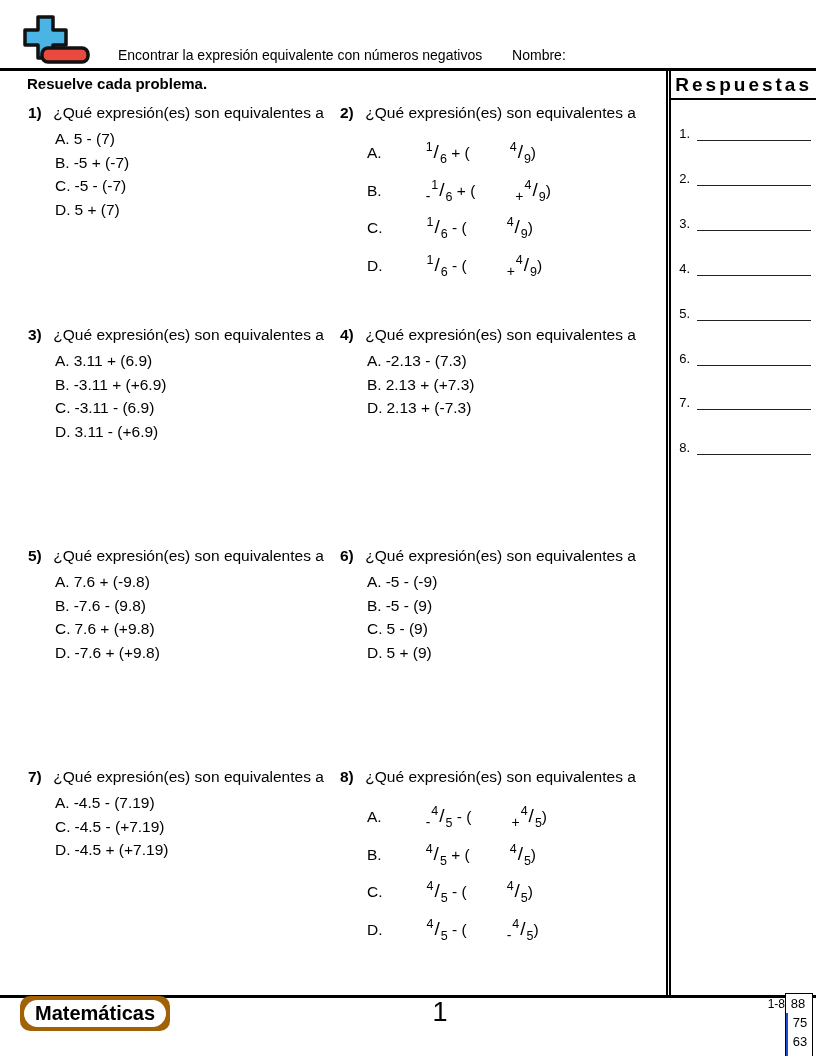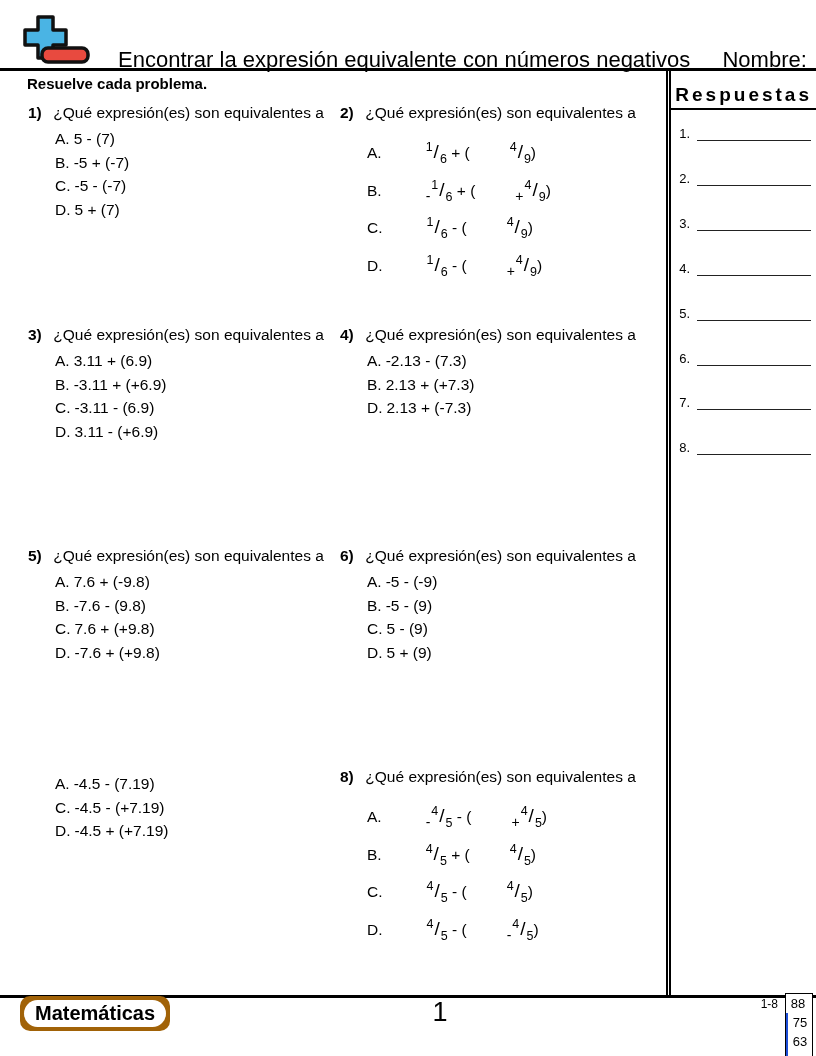--- a/index.html
+++ b/index.html
@@ -3,21 +3,21 @@
 <meta charset="utf-8">
 <style>
   html,body { margin:0; padding:0; background:#fff; }
   .page {
     position:relative; width:816px; height:1056px; background:#ffffff;
     font-family:"Liberation Sans", sans-serif; color:#000; overflow:hidden;
   }
 
   
   .logo-wrap { position:absolute; left:14px; top:12px; width:84px; height:54px; }
-  .title-row { position:absolute; left:118px; top:47px; font-size:22px; white-space:nowrap; }
+  .title-row { position:absolute; left:118px; top:47px; font-size:14px; white-space:nowrap; }
   .title-row .name-label { margin-left:26px; }
   .head-rule { position:absolute; left:0; top:68px; width:816px; height:3px; background:#000; }
 
   
   .content { position:absolute; left:0; top:71px; width:816px; height:924px; display:flex; }
   .main { width:764px; position:relative; box-sizing:border-box; }
   .instruction { position:absolute; left:27px; top:4px; font-size:15px; font-weight:bold; }
   .problems-grid {
     position:absolute; left:28px; top:32px; width:620px;
     display:grid; grid-template-columns:312px 308px;
@@ -33,21 +33,21 @@
 
   
   .frac { white-space:nowrap;margin-left:40px; }
   .fsign { font-size:14px; vertical-align:-5px; margin-right:1px; }
   .fnum { font-size:12.5px; vertical-align:7px; }
   .fslash { font-size:19px; margin:0 1px; }
   .fden { font-size:12.5px; vertical-align:-5px; }
 
   
   .answers-col { flex:1; border-left:5px double #000; position:relative; }
-  .answers-title-wrap { text-align:center; margin-top:13px; }
+  .answers-title-wrap { text-align:center; margin-top:3px; }
   .answers-title {
     display:inline-block; font-size:19px; font-weight:bold; letter-spacing:3px;
     border-bottom:2px solid #000; padding:0 4px 2px;
   }
   .answer-item {
     position:absolute; left:8px; width:132px; display:flex; align-items:flex-end;
     gap:7px; font-size:13px;
   }
   .a-num { line-height:15px; }
   .answer-line { flex:1; border-bottom:1.5px solid #222; height:15px; }
@@ -57,21 +57,21 @@
   .brand-badge {
     position:absolute; left:20px; top:996px; background:#a16207; border-radius:10px; padding:4px;
   }
   .brand-pill {
     background:#fff; border-radius:18px; padding:2px 11px;
     font-size:20px; font-weight:bold; white-space:nowrap;
   }
   .website { position:absolute; left:172px; top:1011px; font-size:16.5px; }
   .page-number { position:absolute; left:400px; top:997px; width:80px; text-align:center; font-size:27px; }
   .score-strip { position:absolute; top:993px; right:3px; display:flex; align-items:flex-start; }
-  .score-label { font-size:12px; margin-right:7px; margin-top:4px; }
+  .score-label { font-size:12px; margin-top:4px; }
   .score-table { display:flex; border:1.5px solid #000; background:#fff;flex-direction:column; }
   .score-cell {
     width:24px; height:19px; border-left:2px solid #1d4ed8; text-align:center;
     font-size:13px; line-height:19px; background:#fff;
   }
   .score-cell:first-child { border-left:none; }
   .score-cell.hl { background:#dbe5f3; }
 </style>
 </head>
 <body>
@@ -142,20 +142,21 @@
           <div class="problem">
             <div class="q-row"><span class="q-num">6)</span><span class="q-text"> ¿Qué expresión(es) son equivalentes a</span></div>
             <div class="choices">
               <div class="choice"><span class="c-label">A.</span><span class="c-body"><span class="c-text">-5 - (-9)</span></span></div>
               <div class="choice"><span class="c-label">B.</span><span class="c-body"><span class="c-text">-5 - (9)</span></span></div>
               <div class="choice"><span class="c-label">C.</span><span class="c-body"><span class="c-text">5 - (9)</span></span></div>
               <div class="choice"><span class="c-label">D.</span><span class="c-body"><span class="c-text">5 + (9)</span></span></div>
             </div>
           </div>
           <div class="problem">
+            <div class="q-row"><span class="q-num">7)</span><span class="q-text"> ¿Qué expresión(es) son equivalentes a</span></div>
             <div class="choices">
               <div class="choice"><span class="c-label">A.</span><span class="c-body"><span class="c-text">-4.5 - (7.19)</span></span></div>
               <div class="choice"><span class="c-label">C.</span><span class="c-body"><span class="c-text">-4.5 - (+7.19)</span></span></div>
               <div class="choice"><span class="c-label">D.</span><span class="c-body"><span class="c-text">-4.5 + (+7.19)</span></span></div>
             </div>
           </div>
           <div class="problem">
             <div class="q-row"><span class="q-num">8)</span><span class="q-text"> ¿Qué expresión(es) son equivalentes a</span></div>
             <div class="choices">
               <div class="choice has-frac"><span class="c-label">A.</span><span class="c-body"><span class="frac"><span class="fsign">-</span><span class="fnum">4</span><span class="fslash">/</span><span class="fden">5</span></span><span class="c-text"> - (</span><span class="frac"><span class="fsign">+</span><span class="fnum">4</span><span class="fslash">/</span><span class="fden">5</span></span><span class="c-text">)</span></span></div>

